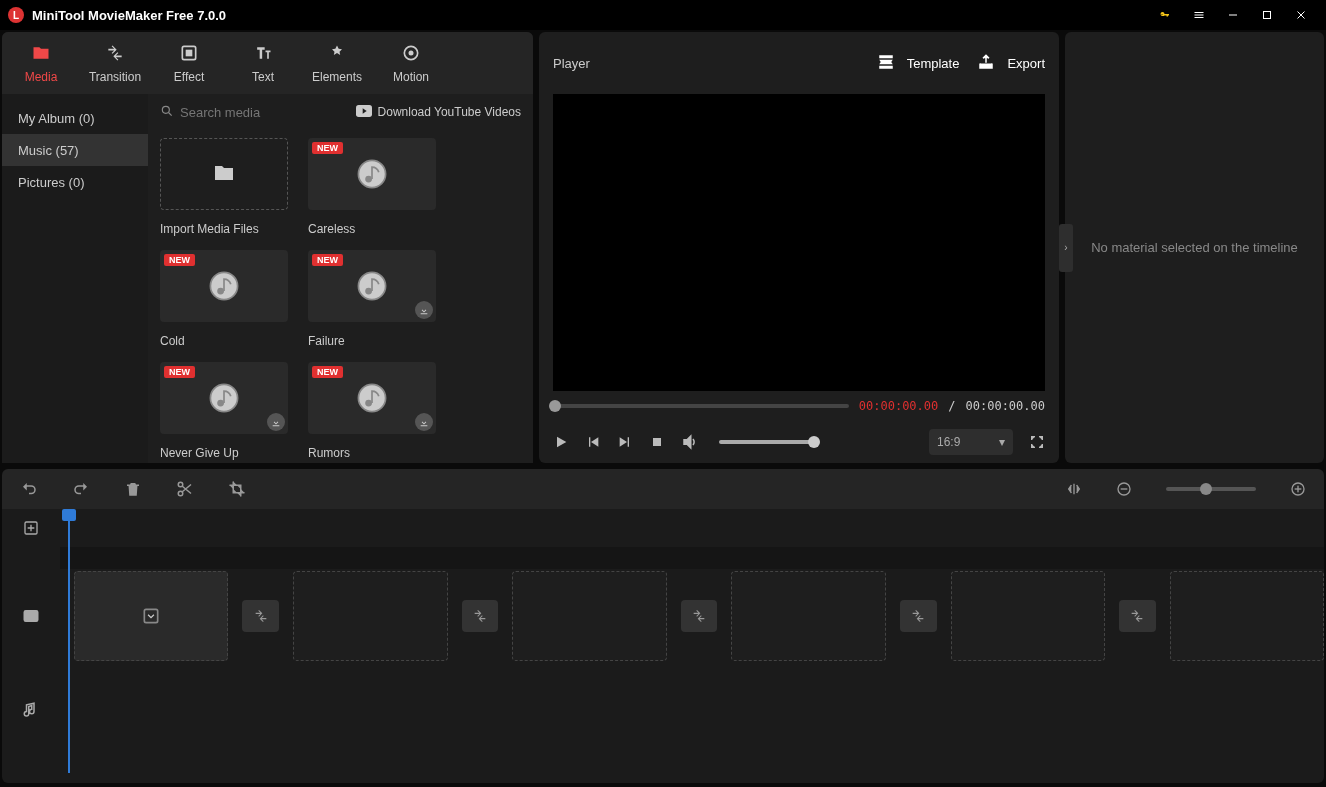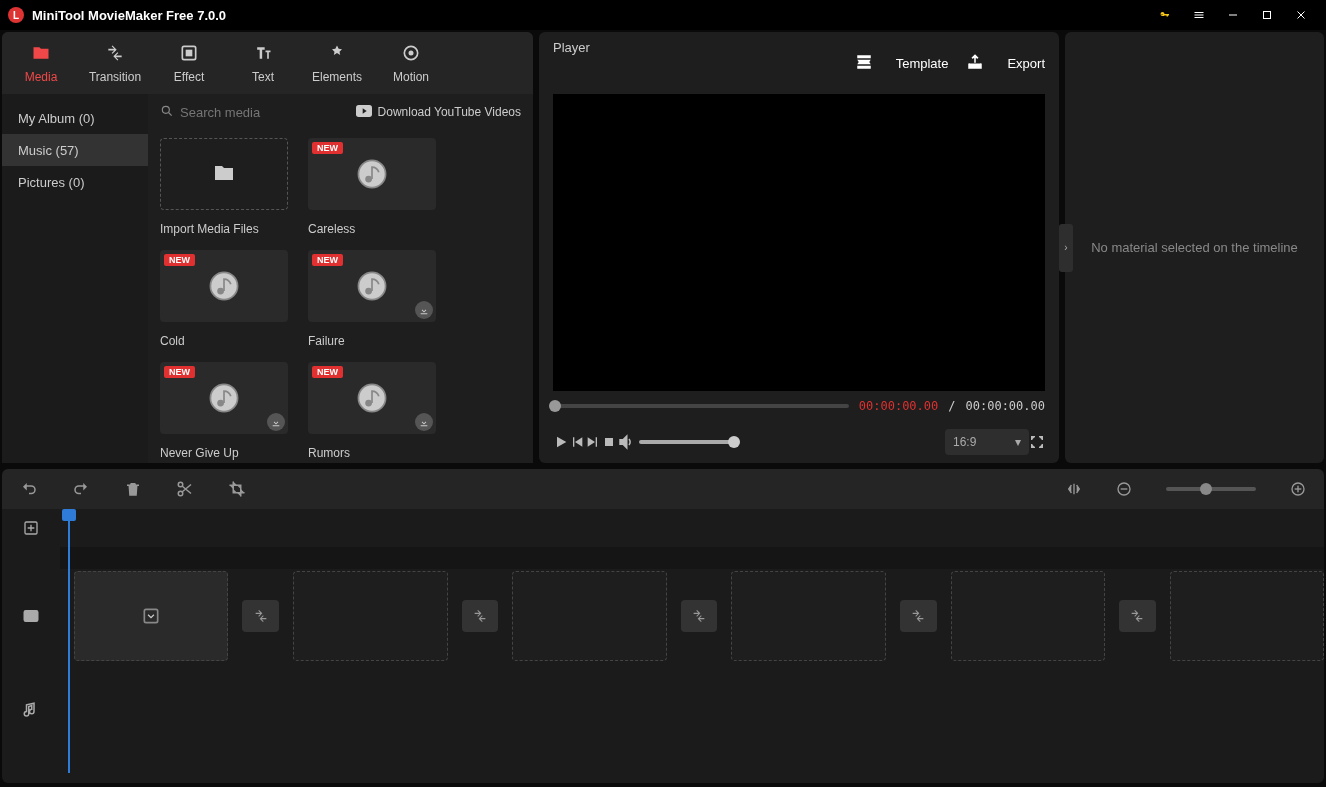--- a/index.html
+++ b/index.html
@@ -38,32 +38,32 @@
 .media-grid::-webkit-scrollbar{width:8px}.media-grid::-webkit-scrollbar-thumb{background:#555;border-radius:4px}
 .thumb { width: 128px; }
 .thumb-box { width: 128px; height: 72px; background: #2a2a2a; border-radius: 4px; display: flex; align-items: center; justify-content: center; position: relative; }
 .thumb-box.import { background: transparent; border: 1px dashed #555; }
 .thumb-label { text-align: left; margin-top: 12px; font-size: 12px; color: #ccc; }
 .new-badge { position: absolute; top: 4px; left: 4px; background: #e03030; color: #fff; font-size: 9px; padding: 1px 5px; border-radius: 2px; font-weight:bold;}
 .dl-badge { position: absolute; bottom: 3px; right: 3px; width: 18px; height: 18px; border-radius: 50%; background: #555; display: flex; align-items: center; justify-content: center; }
 .note-icon { width: 34px; height: 34px; }
 
 .player-panel { width: 520px; display: flex; flex-direction: column; }
-.player-head { height: 62px; display: flex; padding: 8px 14px; }
+.player-head { height: 62px; display: flex; align-items: center; padding: 8px 14px; }
 .player-title { flex: 1; color: #ccc; font-size: 13px; }
-.head-btn { display: flex; align-items: center; gap: 23px; color: #fff; font-size: 13px; margin-left: 18px; }
+.head-btn { display: flex; align-items: center; gap: 12px; color: #fff; font-size: 13px; margin-left: 18px; }
 .video-box { flex: 1; background: #000; margin: 0 14px; }
 .scrub-row { height: 30px; display: flex; align-items: center; padding: 0 14px; gap: 10px; }
 .scrub { flex: 1; height: 4px; background: #444; border-radius: 2px; position: relative; }
 .scrub-dot { position:absolute; left:-4px; top:-4px; width:12px;height:12px;border-radius:50%;background:#999;}
 .tc { font-size: 12px; font-family: monospace; }
 .tc-cur { color: #e03030; }
 .tc-sep { color: #ccc; }
 .tc-tot { color: #ccc; }
-.controls-row { height: 42px; display: flex; align-items: center; padding: 0 14px; }
+.controls-row { height: 42px; display: flex; align-items: center; padding: 0 14px; gap: 16px; }
 .ctrl { color: #bbb; display:flex; }
 .vol-slider { width: 96px; height: 4px; background: #aaa; border-radius: 2px; position: relative; margin-left:4px;}
 .vol-dot{position:absolute;right:-5px;top:-4px;width:12px;height:12px;border-radius:50%;background:#ccc;}
 .ctrl-spacer { flex: 1; }
 .ratio-sel { width: 84px; height: 26px; background: #2e2e2e; border-radius: 4px; display: flex; align-items: center; justify-content: space-between; padding: 0 8px; font-size: 12px; color:#aaa;}
 
 .info-panel { flex: 1; display: flex; align-items: center; justify-content: center; position: relative; }
 .info-empty { color: #888; font-size: 13px; }
 .expand-tab { position: absolute; left: -6px; top: 50%; transform: translateY(-50%); width: 14px; height: 48px; background: #2e2e2e; border-radius: 3px; display:flex;align-items:center;justify-content:center;color:#aaa;font-size:10px;}
 

